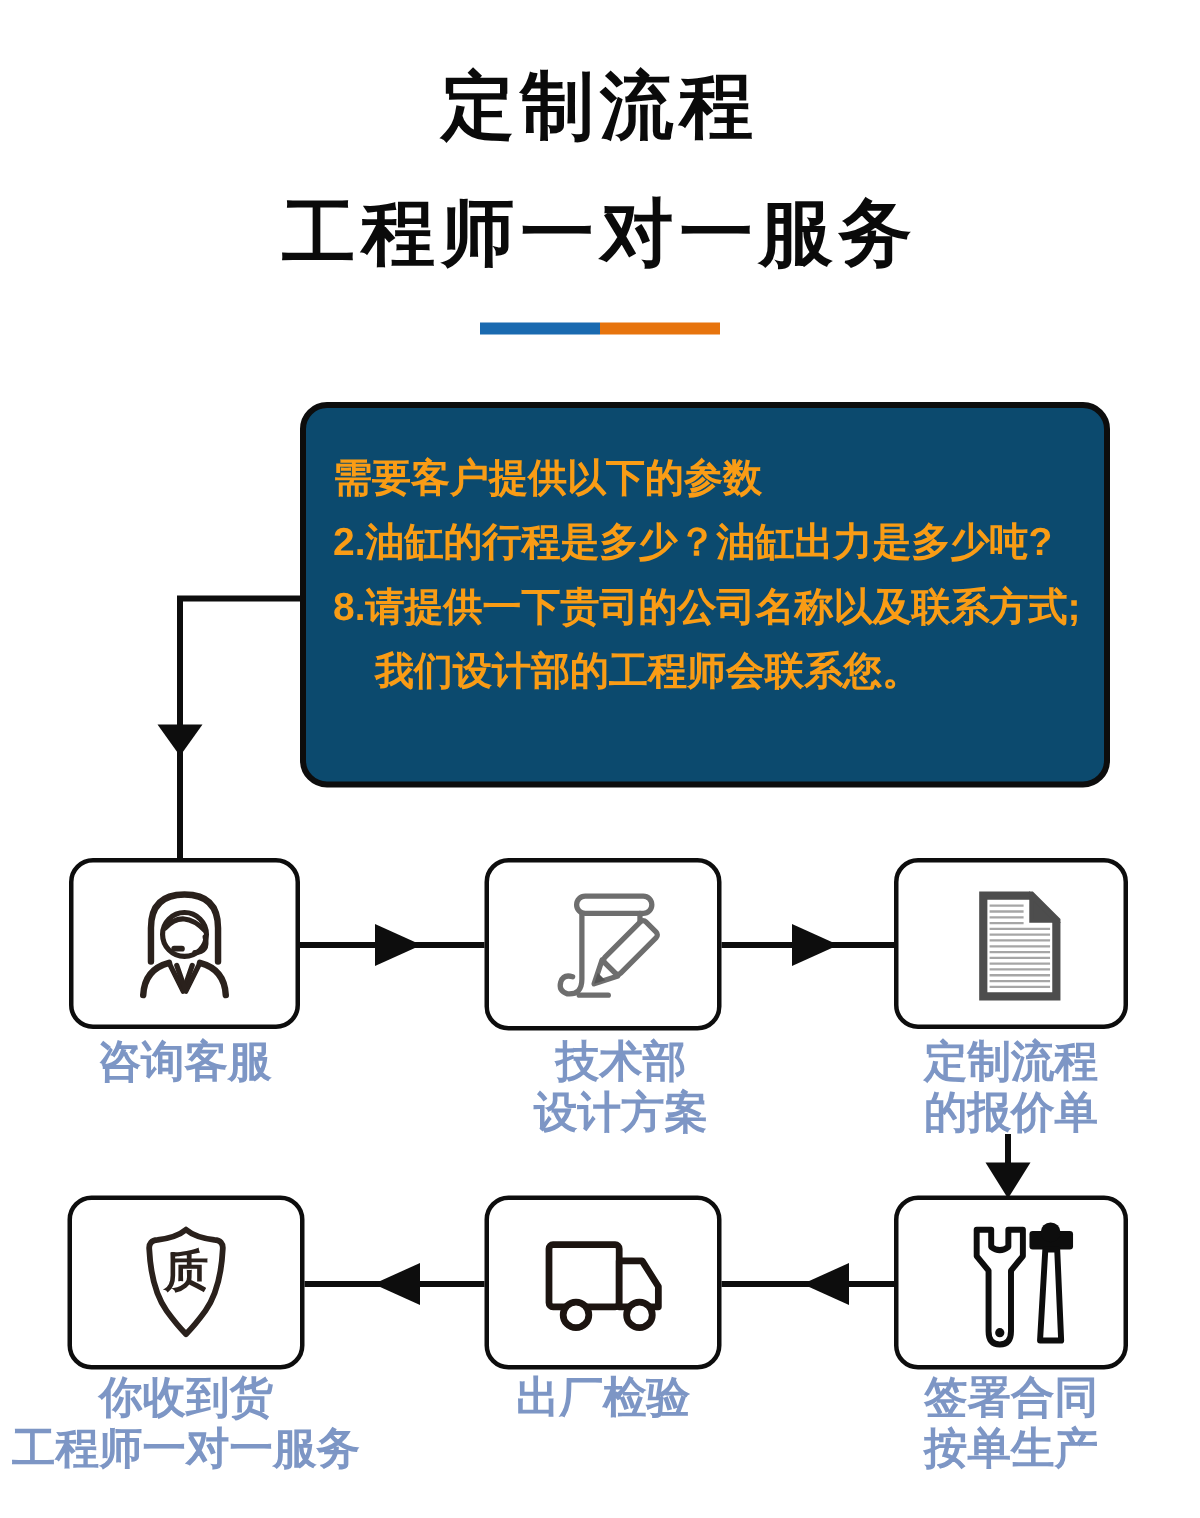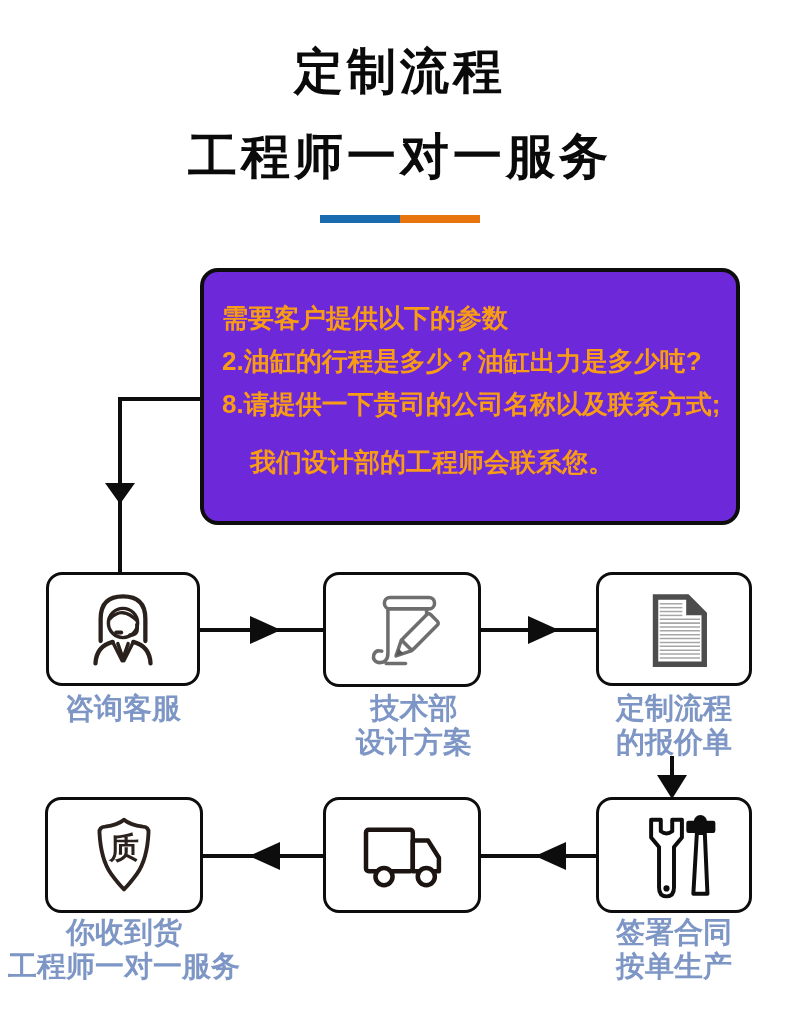--- a/index.html
+++ b/index.html
@@ -15,28 +15,28 @@
   }
   .title-line.l1{top:26px;}
   .title-line.l2{top:111px;}
   .divider{position:absolute;top:215px;left:320px;width:160px;height:8px;display:flex;}
   .divider .half{flex:1;height:100%;}
   .divider .half.blue{background:#1A6AB0;}
   .divider .half.orange{background:#E7740E;}
   
   .params-box{
     position:absolute;left:200px;top:268px;width:540px;height:257px;
-    box-sizing:border-box;border:4px solid #0d0d0d;border-radius:18px;background:#6d28d9;
+    box-sizing:border-box;border:4px solid #0d0d0d;border-radius:18px;background:#0c4a6e;
     padding:25px 14px 0 18px;
   }
   .params-box .pline{
     display:block;color:#F99C15;font-weight:700;font-size:26px;line-height:43px;
     white-space:nowrap;
   }
-  .params-box .pline.indent{padding-left:28px;margin-top:15px;}
+  .params-box .pline.indent{padding-left:28px;}
   
   .connectors{position:absolute;left:0;top:0;pointer-events:none;}
   .connectors line,.connectors polyline{stroke:#0d0d0d;stroke-width:4;fill:none;}
   .connectors polygon{fill:#0d0d0d;stroke:none;}
   
   .node{
     position:absolute;box-sizing:border-box;background:#fff;
     border:3.5px solid #0d0d0d;border-radius:16px;
     display:flex;align-items:center;justify-content:center;
   }
@@ -193,20 +193,20 @@
   </div>
   <div class="step-label r1 lb3">
     <span>定制流程</span><br>
     <span>的报价单</span>
   </div>
   <div class="step-label r2 lb4">
     <span>签署合同</span><br>
     <span>按单生产</span>
   </div>
   <div class="step-label r2 lb5">
-    <br>
+    <span>出厂检验</span><br>
   </div>
   <div class="step-label r2 lb6">
     <span>你收到货</span><br>
     <span>工程师一对一服务</span>
   </div>
 
 </div>
 
 </body></html>

